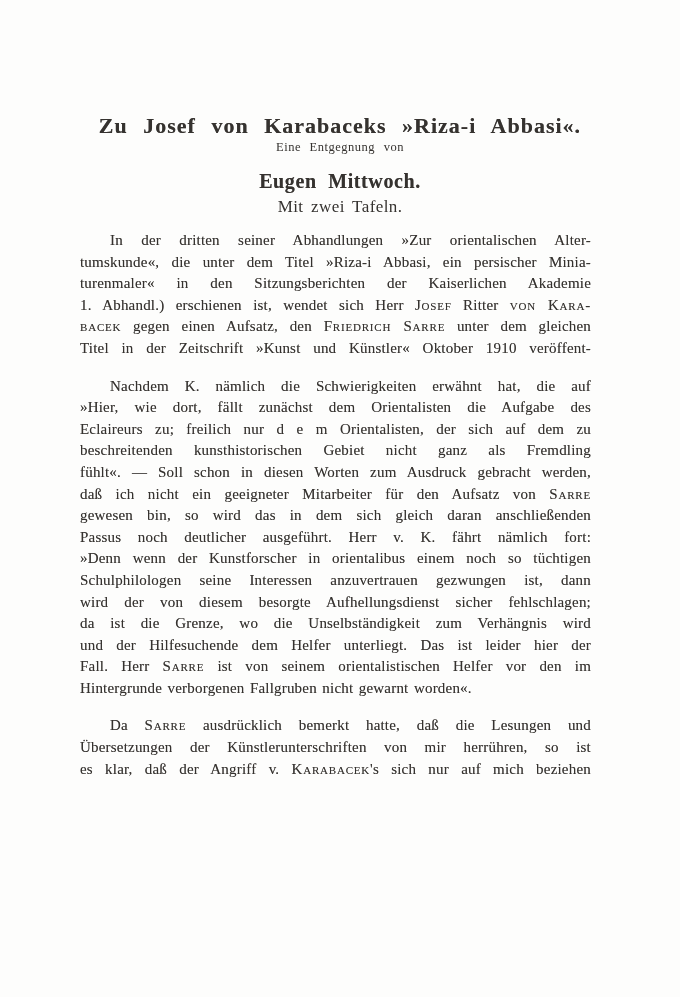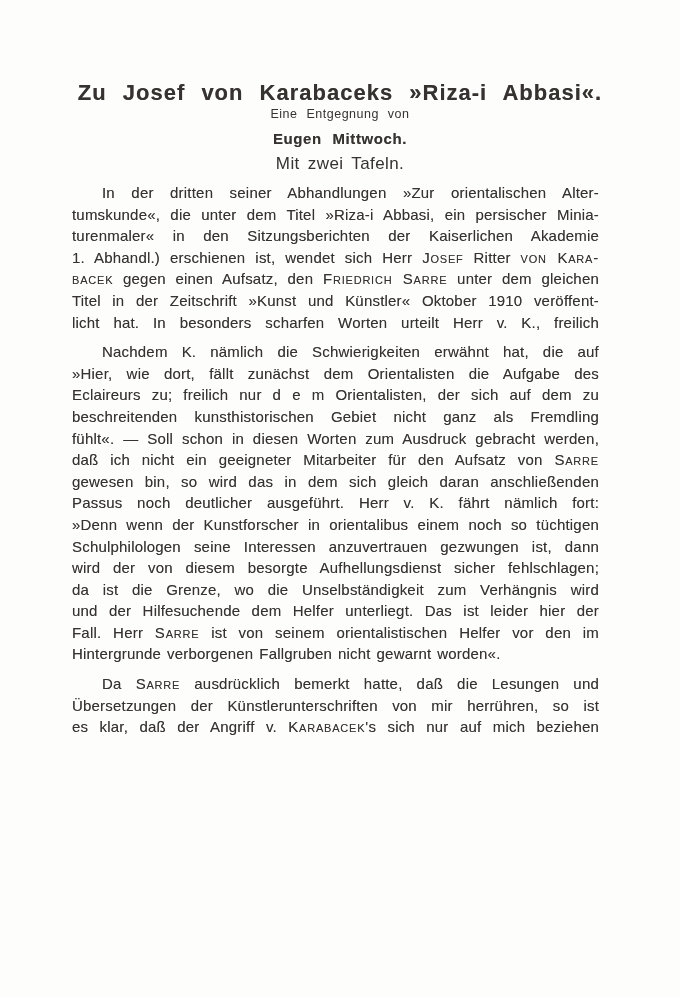--- a/index.html
+++ b/index.html
@@ -2,62 +2,62 @@
 <html style="--ink: #35322f; --paper: #fdfdfc;"><head>
 <meta charset="utf-8">
 <style>
   html, body { margin: 0; padding: 0; }
   .page {
     position: relative;
     width: 680px;
     height: 997px;
     background: var(--paper, #fdfdfc);
     color: var(--ink, #35322f);
-    font-family: Liberation Sans, sans-serif;
+    font-family: Liberation Serif, serif;
     overflow: hidden;
     box-sizing: border-box;
-    padding-top: 79px;
+    padding-top: 112px;
   }
   .head { text-align: center; }
   .article-title {
     margin: 0 64px 0 64px;
     font-size: 22px;
     font-weight: 600;
     letter-spacing: 1px;
     word-spacing: 9px;
     line-height: 28px;
     text-shadow: 0 0 0.5px rgba(50,46,42,0.55);
   }
   .byline-intro {
     font-size: 12.5px;
     letter-spacing: 0.5px;
     word-spacing: 5px;
     line-height: 15px;
   }
   .author-name {
-    margin-top: 7px;
-    font-size: 15px;
+    margin-top: 17px;
+    font-size: 20px;
     font-weight: bold;
     letter-spacing: 0.6px;
     word-spacing: 6px;
     line-height: 19px;
     text-shadow: 0 0 0.4px rgba(50,46,42,0.5);
   }
   .plates-note {
     margin-top: 9px;
     font-size: 17px;
     letter-spacing: 0.4px;
     word-spacing: 3px;
     line-height: 14px;
   }
   .body-text {
     margin: 11px 73px 0 64px; 
     font-size: 15px;
   }
-  .paragraph { margin: 8px; }
+  .paragraph { margin: 16px; }
   .line {
     line-height: 21.6px;
     text-align: justify;
     text-align-last: justify;
     text-justify: inter-word;
     word-spacing: 1.5px;
     letter-spacing: 0.2px;
     white-space: normal;
     text-shadow: 0 0 0.4px rgba(55,50,46,0.45);
   }
@@ -79,21 +79,20 @@
     <div class="plates-note">Mit zwei Tafeln.</div>
   </div>
   <div class="body-text">
       <div class="paragraph">
         <div class="line first"><span class="plain">In der dritten seiner Abhandlungen »Zur orientalischen Alter-</span></div>
         <div class="line"><span class="plain">tumskunde«, die unter dem Titel »Riza-i Abbasi, ein persischer Minia-</span></div>
         <div class="line"><span class="plain">turenmaler« in den Sitzungsberichten der Kaiserlichen Akademie</span></div>
         <div class="line"><span class="plain">1. Abhandl.) erschienen ist, wendet sich Herr </span><span class="smallcaps">Josef</span><span class="plain"> Ritter </span><span class="smallcaps">von Kara-</span></div>
         <div class="line"><span class="smallcaps">bacek</span><span class="plain"> gegen einen Aufsatz, den </span><span class="smallcaps">Friedrich Sarre</span><span class="plain"> unter dem gleichen</span></div>
         <div class="line"><span class="plain">Titel in der Zeitschrift »Kunst und Künstler« Oktober 1910 veröffent-</span></div>
-        <div class="line"><span class="plain">licht hat. In besonders scharfen Worten urteilt Herr v. K., freilich</span></div>
       </div>
       <div class="paragraph">
         <div class="line first"><span class="plain">Nachdem K. nämlich die Schwierigkeiten erwähnt hat, die auf</span></div>
         <div class="line"><span class="plain">»Hier, wie dort, fällt zunächst dem Orientalisten die Aufgabe des</span></div>
         <div class="line"><span class="plain">Eclaireurs zu; freilich nur d e m Orientalisten, der sich auf dem zu</span></div>
         <div class="line"><span class="plain">beschreitenden kunsthistorischen Gebiet nicht ganz als Fremdling</span></div>
         <div class="line"><span class="plain">fühlt«. — Soll schon in diesen Worten zum Ausdruck gebracht werden,</span></div>
         <div class="line"><span class="plain">daß ich nicht ein geeigneter Mitarbeiter für den Aufsatz von </span><span class="smallcaps">Sarre</span></div>
         <div class="line"><span class="plain">gewesen bin, so wird das in dem sich gleich daran anschließenden</span></div>
         <div class="line"><span class="plain">Passus noch deutlicher ausgeführt. Herr v. K. fährt nämlich fort:</span></div>

